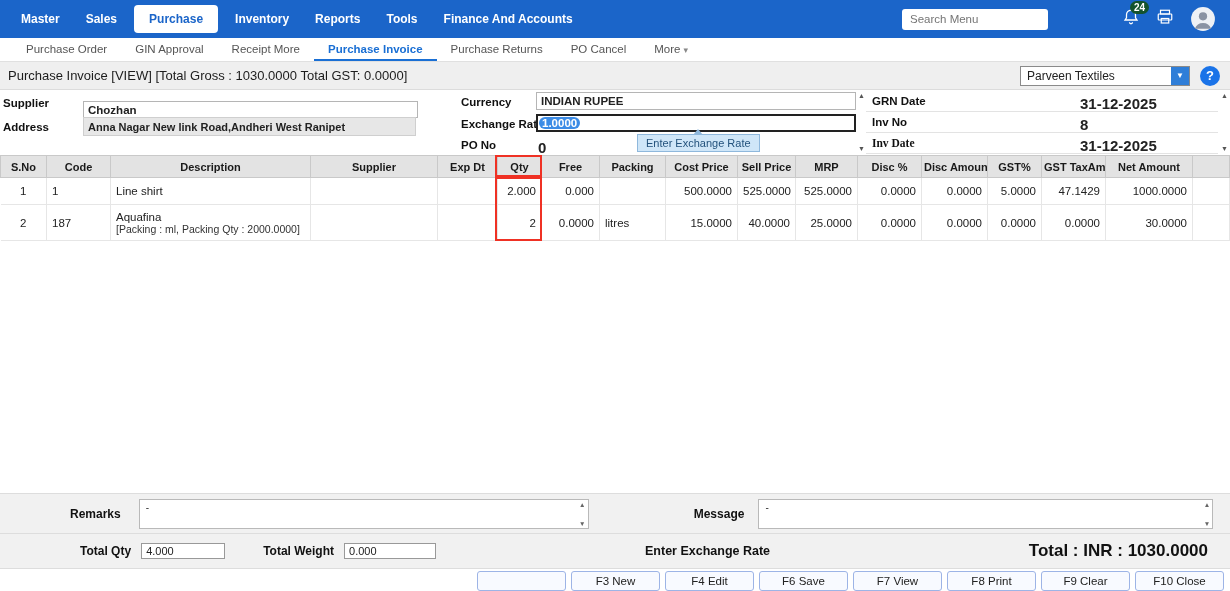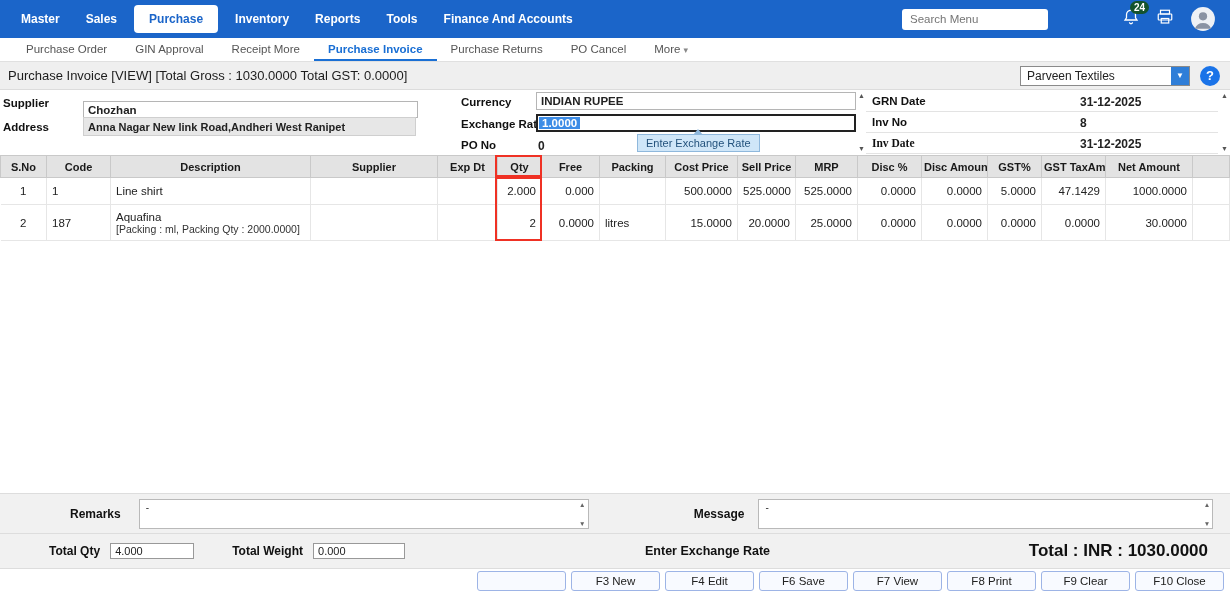--- a/index.html
+++ b/index.html
@@ -27,25 +27,25 @@
   .titlebar { height:28px; background:#efefef; border-bottom:1px solid #dcdcdc; display:flex; align-items:center; padding:0 10px 0 8px; }
   .page-title { font-size:13px; font-weight:500; color:#1c1c1c; }
   .company-select { margin-left:auto; width:170px; height:20px; border:1px solid #8a8a8a; background:#fff; display:flex; align-items:center; font-size:12px; cursor:pointer; }
   .company-select .sel-text { flex:1; padding:0 6px; color:#222; }
   .company-select .dd-btn { width:18px; height:100%; background:#2f7ed8; color:#fff; font-size:8px; display:flex; align-items:center; justify-content:center; }
   .help-btn { width:20px; height:20px; border-radius:50%; background:#1a73e8; color:#fff; font-weight:700; font-size:13px; text-align:center; line-height:20px; margin-left:10px; cursor:pointer; }
 
   
   .form-area { position:relative; height:65px; background:#fff; }
   .flabel { position:absolute; font-size:11.5px; font-weight:700; color:#111; white-space:nowrap; }
-  .fvalue { position:absolute; font-size:12px; font-weight:600; color:#222; white-space:nowrap; }
+  .fvalue { position:absolute; font-size:15px; font-weight:600; color:#222; white-space:nowrap; }
   .finput { position:absolute; font-size:11.5px; font-weight:600; color:#222; border:1px solid #b5b5b5; background:#fff; padding:0 4px; font-family:"Liberation Sans",sans-serif; }
   .finput.gray { background:#e7e7e7; border-color:#cfcfcf; font-size:11px; }
   .exch-input { position:absolute; border:2px solid #222; background:#fff; display:flex; align-items:center; padding:0 1px; }
-  .exch-sel { background:#3c8ce6; color:#fff; font-size:11.5px; font-weight:700; padding:0 3px; }
+  .exch-sel { background:#3c8ce6; color:#fff; font-size:11.5px; font-weight:700; padding:0 3px;border-radius:6px; }
   .vscroll { position:absolute; width:11px; display:flex; flex-direction:column; justify-content:space-between; align-items:center; font-size:7px; color:#555; }
   .hline { position:absolute; height:1px; background:#e3e3e3; }
   .tooltip { position:absolute; background:#cfe6f8; border:1px solid #8fb8dc; color:#23527c; font-size:11px; padding:2px 8px; white-space:nowrap; z-index:5; }
   .tooltip::before { content:""; position:absolute; top:-6px; left:50%; margin-left:-5px; border-left:5px solid transparent; border-right:5px solid transparent; border-bottom:6px solid #8fb8dc; }
 
   
   .grid-wrap { position:relative; }
   table.grid { table-layout:fixed; width:1230px; border-collapse:collapse; }
   table.grid th { background:#e3e3e3; border:1px solid #c9c9c9; font-size:11px; font-weight:700; color:#1a1a1a; height:22px; padding:0 2px; white-space:nowrap; overflow:hidden; }
   table.grid td { border-right:1px solid #e6e6e6; border-bottom:1px solid #e6e6e6; font-size:11.5px; color:#222; padding:2px 5px; vertical-align:middle; white-space:nowrap; overflow:hidden; }
@@ -245,21 +245,21 @@
           <td>
             <div>Aquafina</div>
             <div class="desc2">[Packing : ml, Packing Qty : 2000.0000]</div>
           </td>
           <td></td>
           <td></td>
           <td class="num">2</td>
           <td class="num">0.0000</td>
           <td>litres</td>
           <td class="num">15.0000</td>
-          <td class="num">20.0000</td>
+          <td class="num">40.0000</td>
           <td class="num">25.0000</td>
           <td class="num">0.0000</td>
           <td class="num">0.0000</td>
           <td class="num">0.0000</td>
           <td class="num">0.0000</td>
           <td class="num">30.0000</td>
           <td></td>
         </tr>
       </tbody>
     </table>
@@ -281,21 +281,21 @@
     <div class="memo-box" style="margin-left:14px; width:455px;">
       <span>-</span>
       <span class="box-scroll">
         <span>▲</span>
         <span>▼</span>
       </span>
     </div>
   </section>
 
   <section class="totals-row">
-    <span class="blabel" style="margin-left:49px;">Total Qty</span>
+    <span class="blabel" style="margin-left:80px;">Total Qty</span>
     <input class="tot-input" style="margin-left: 10px; width: 84px;" value="4.000">
     <span class="blabel" style="margin-left:38px;">Total Weight</span>
     <input class="tot-input" style="margin-left: 10px; width: 92px;" value="0.000">
     <span class="status-msg">Enter Exchange Rate</span>
     <span class="grand-total">Total : INR : 1030.0000</span>
   </section>
 
   <footer class="btn-row">
     <button class="fbtn"></button>
     <button class="fbtn">F3 New</button>

